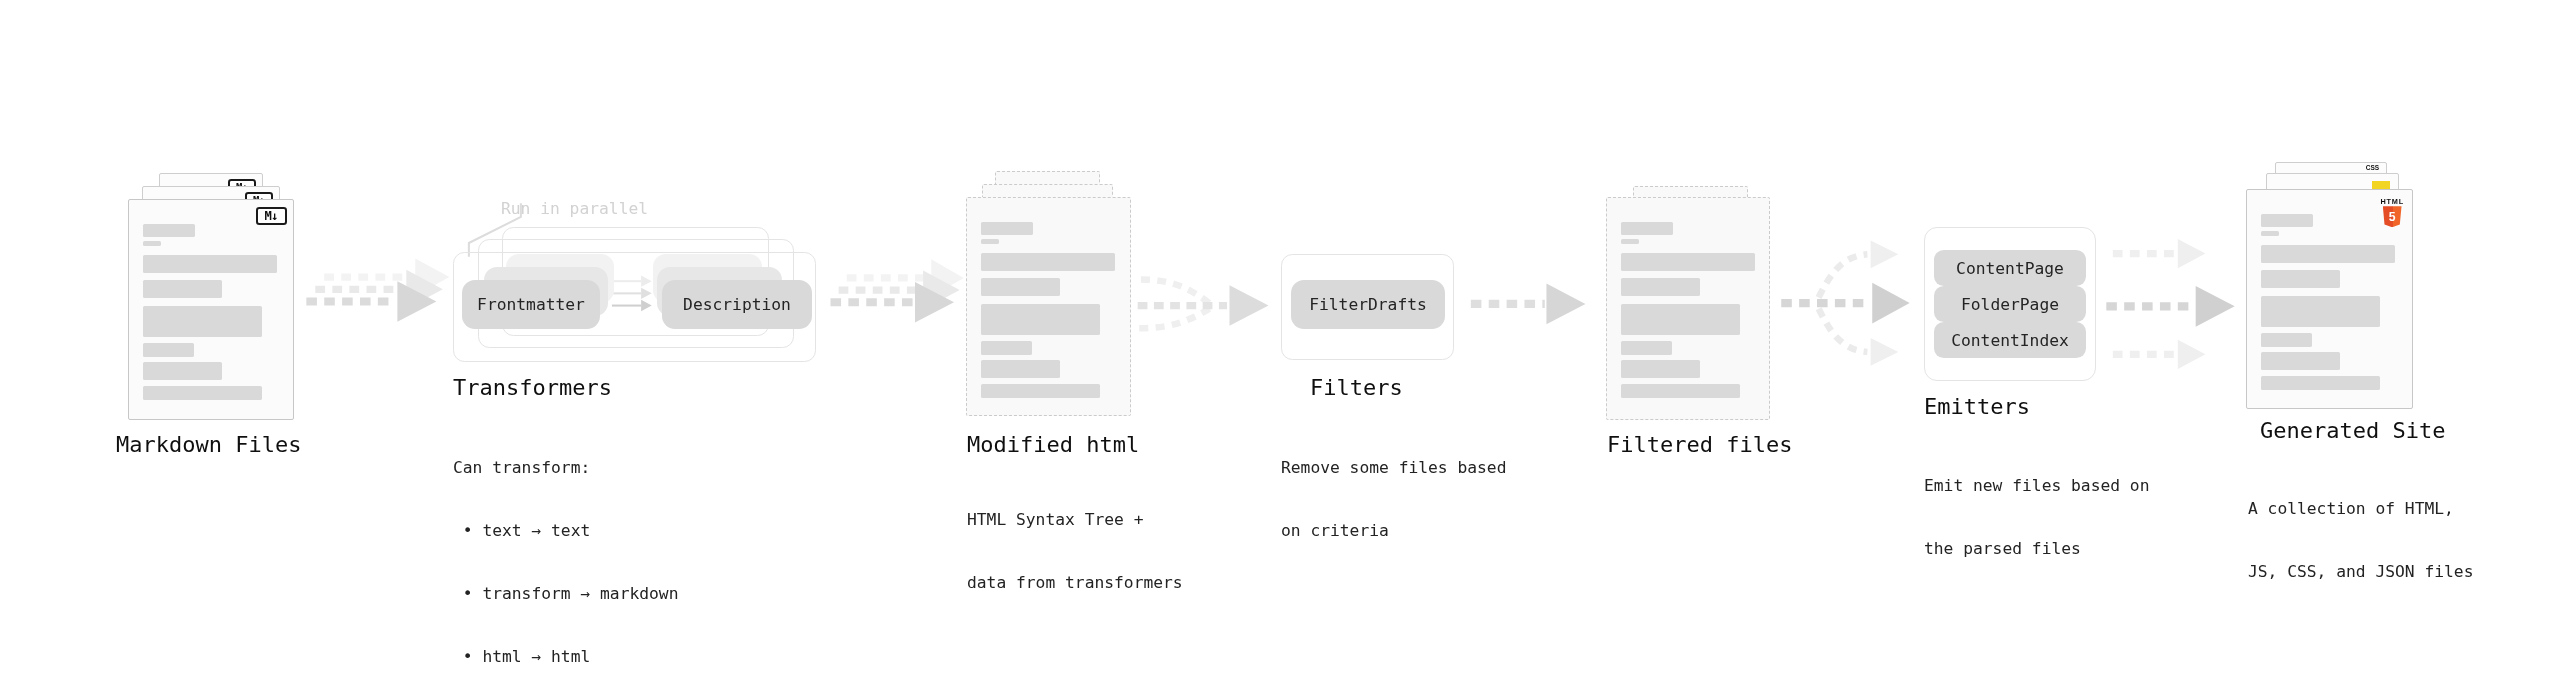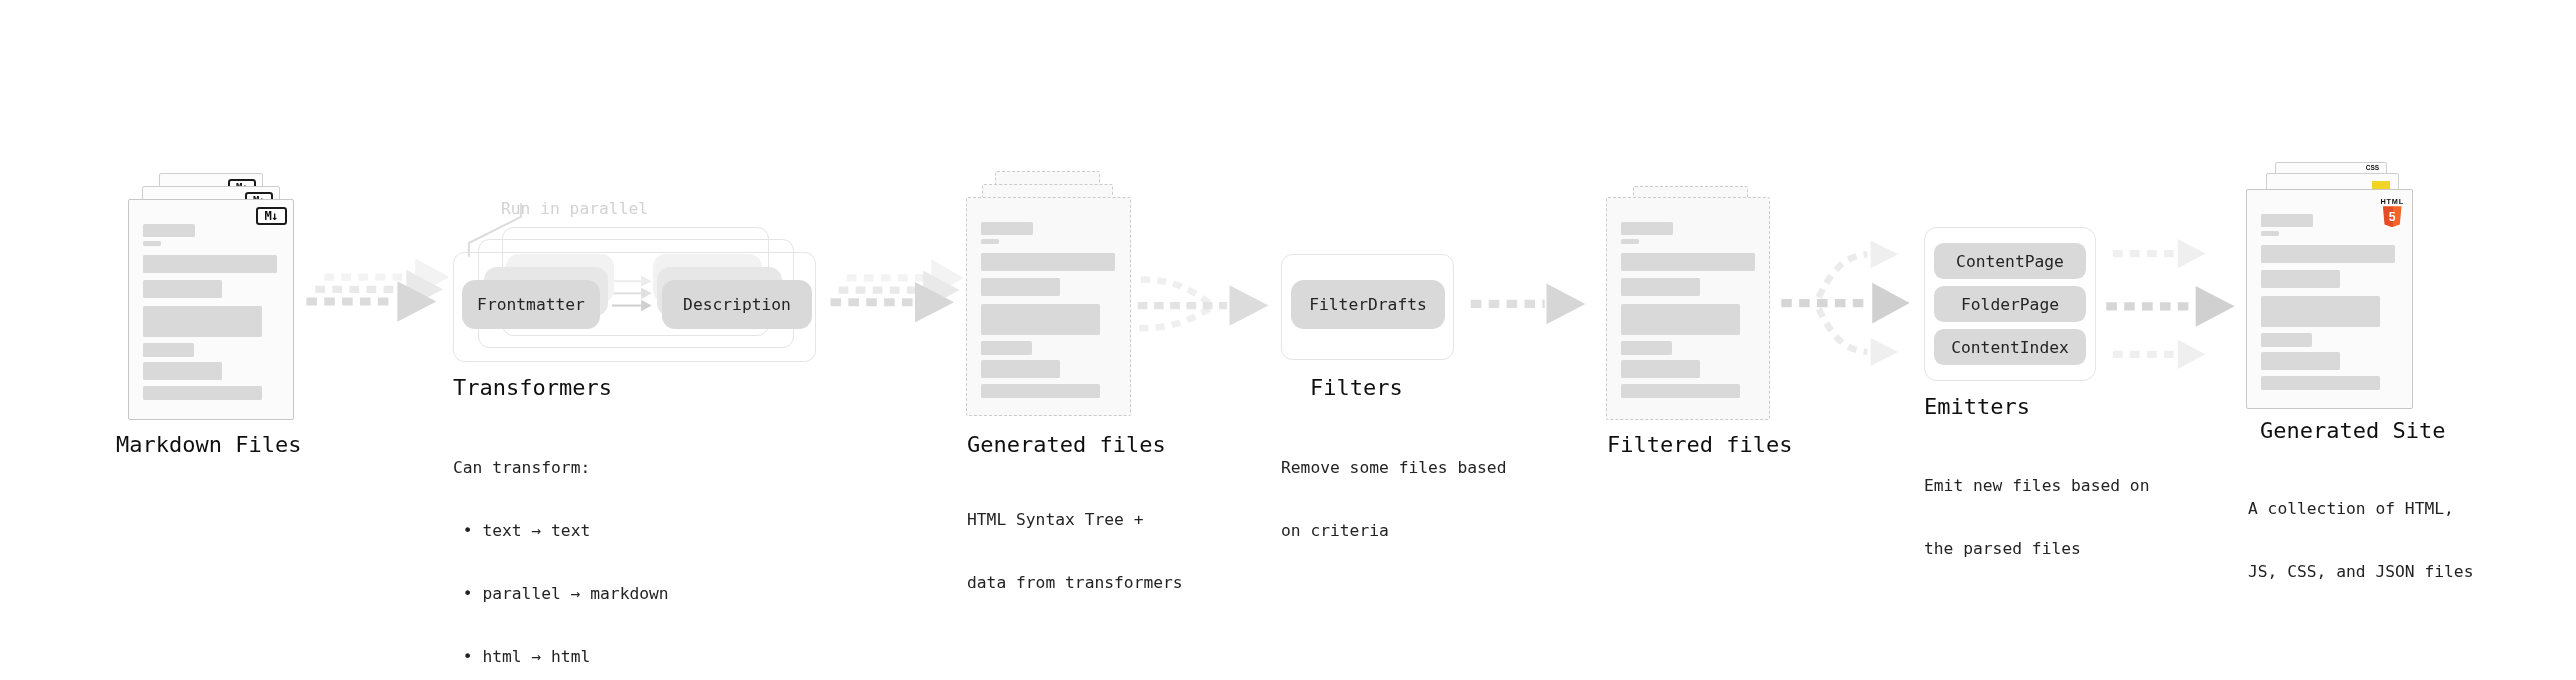--- a/index.html
+++ b/index.html
@@ -36,21 +36,21 @@
   
   .box { position:absolute; border:1.6px solid #e4e4e4; border-radius:11.4px; background:transparent; }
   .box.filled { background:#ffffff; }
   .pill { position:absolute; height:49px; border-radius:13px; background:#d9d9d9;
     display:flex; align-items:center; justify-content:center; font-size:16.3px; color:#242424; }
   .pill.g1 { background:#e7e7e7; }
   .pill.g2 { background:#f2f2f2; }
 
   .emit-card { position:absolute; left:1924px; top:227px; width:172px; height:154px;
     border:1.6px solid #e4e4e4; border-radius:13px; background:#ffffff;
-    display:flex; flex-direction:column; align-items:center; justify-content:center; gap:7px; }
+    display:flex; flex-direction:column; align-items:center; justify-content:center; gap:0; }
   .emit-pill { width:152px; height:36px; border-radius:9.8px; background:#d9d9d9;
     display:flex; align-items:center; justify-content:center; font-size:16.3px; color:#242424; }
 
   
   .title { position:absolute; font-size:22px; line-height:1.2; color:#0f0f0f; }
   .desc  { position:absolute; font-size:16.3px; line-height:21px; color:#232323; white-space:pre; }
   .note  { position:absolute; font-size:16.3px; color:#d2d2d2; }
 
   
   .html-badge { position:absolute; top:8.1px; right:8.1px; display:flex; flex-direction:column; align-items:center; }
@@ -168,41 +168,41 @@
   <div class="pill g2" style="left:653px; top:254px; width:109px;"></div>
   <div class="pill g1" style="left:657px; top:267px; width:125px;"></div>
   <div class="pill" style="left:662px; top:280px; width:150px;">Description</div>
 
   <div class="note" style="left:501px; top:199px;">Run in parallel</div>
 
   <div class="title" style="left:453px; top:375px;">Transformers</div>
   <div class="desc" style="left:453px; top:415px;">
     <div>Can transform:</div>
     <div> • text → text</div>
-    <div> • parallel → markdown</div>
+    <div> • transform → markdown</div>
     <div> • html → html</div>
   </div>
 </div>
 
 <div>
   <div class="doc dashed" style="left:995px; top:171px; width:105px; height:65px;"></div>
   <div class="doc dashed" style="left:982px; top:184px; width:131px; height:65px;"></div>
   <div class="doc dashed" style="left:966px; top:197px; width:165px; height:219px;">
     <div class="bars">
         <div></div>
         <div></div>
         <div></div>
         <div></div>
         <div></div>
         <div></div>
         <div></div>
         <div></div>
       </div>
   </div>
-  <div class="title" style="left:967px; top:432px;">Generated files</div>
+  <div class="title" style="left:967px; top:432px;">Modified html</div>
   <div class="desc" style="left:967px; top:467px;">
     <div>HTML Syntax Tree +</div>
     <div>data from transformers</div>
   </div>
 </div>
 
 <div>
   <div class="box filled" style="left:1281px; top:254px; width:173px; height:106px;"></div>
   <div class="pill" style="left:1291px; top:280px; width:154px;">FilterDrafts</div>
   <div class="title" style="left:1281px; top:375px;margin-left:29px;">Filters</div>

